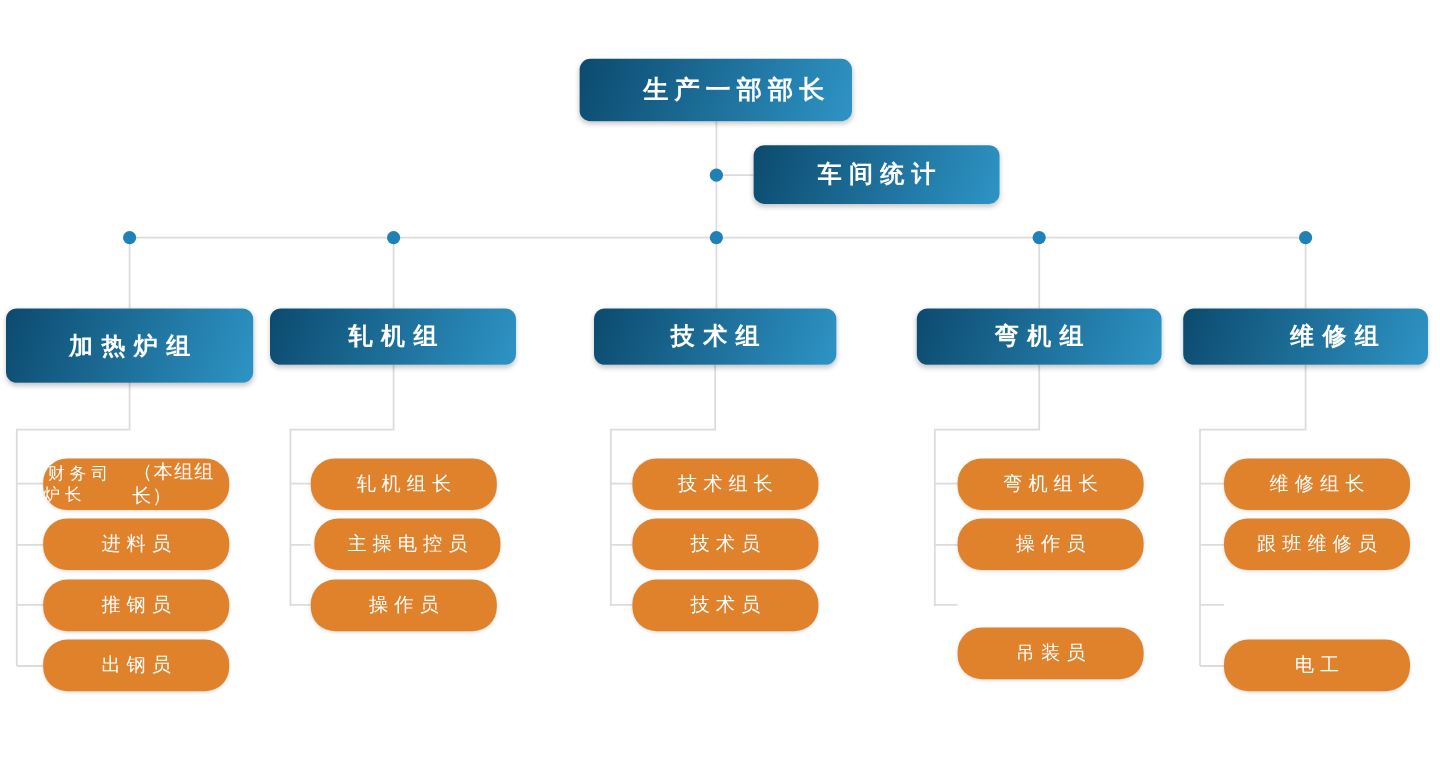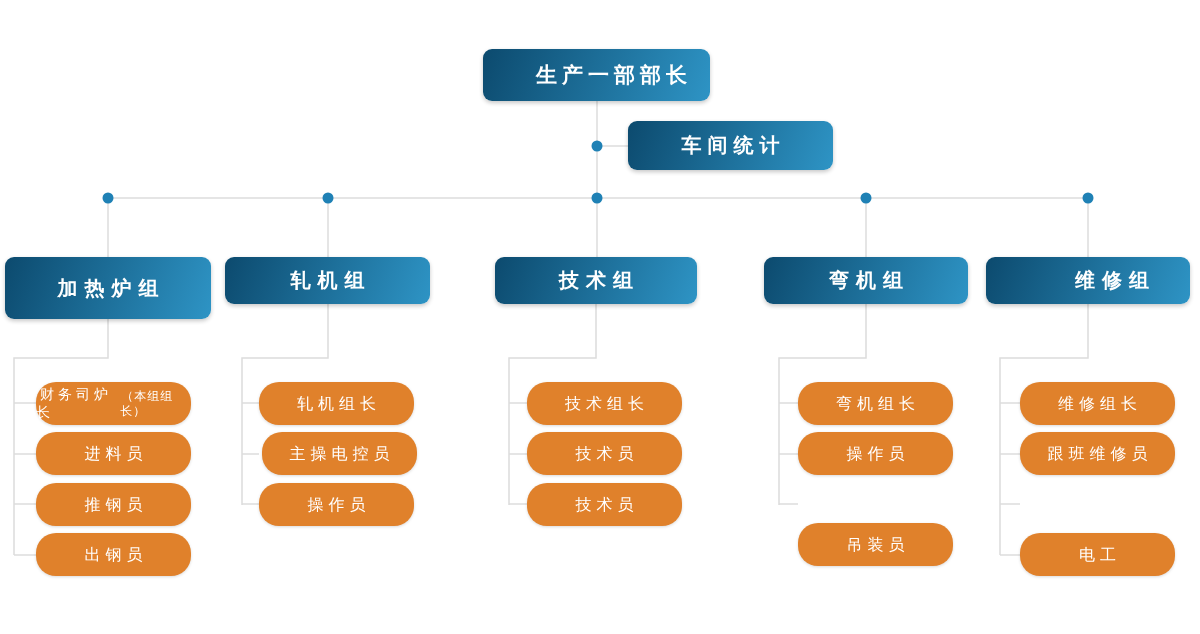--- a/index.html
+++ b/index.html
@@ -49,21 +49,21 @@
     align-items: center;
     justify-content: center;
     font-size: 16px;
     letter-spacing: 5px;
     text-indent: 5px;
     box-shadow: 0 1px 3px rgba(0,0,0,0.15);
     box-sizing: border-box;
     line-height: 1.25;
   }
   .member .m-line1 { font-size: 14px; letter-spacing: 4px; text-indent: 4px; }
-  .member .m-line2 { font-size: 12px; letter-spacing: 1px; text-indent: 1px; }
+  .member .m-line2 { font-size: 16px; letter-spacing: 1px; text-indent: 1px; }
 </style>
 </head>
 <body>
 
 <div class="canvas" style="--box-blue-dark: #0c4a6e; --box-blue-light: #2e94c5; --box-orange: #e0812b; --connector-line: #dcdcdc; --connector-dot: #1f81b5; --text: #ffffff;">
 
   <svg class="connector-layer" viewBox="0 0 1200 634" xmlns="http://www.w3.org/2000/svg">
     <g stroke="var(--connector-line)" stroke-width="1.5" fill="none">
 
       <line x1="597" y1="101" x2="597" y2="257"></line>

